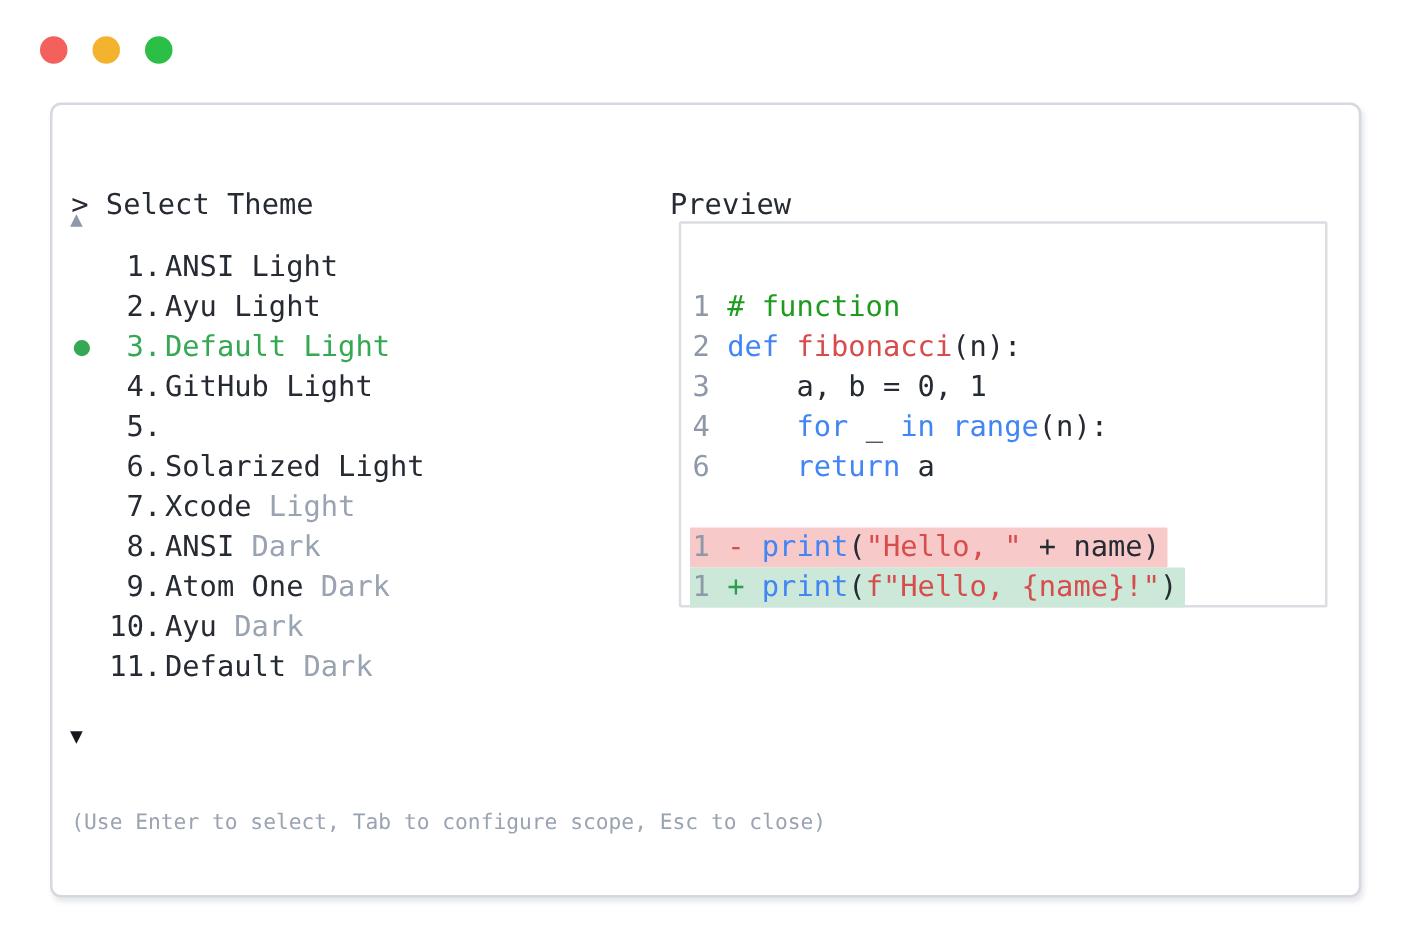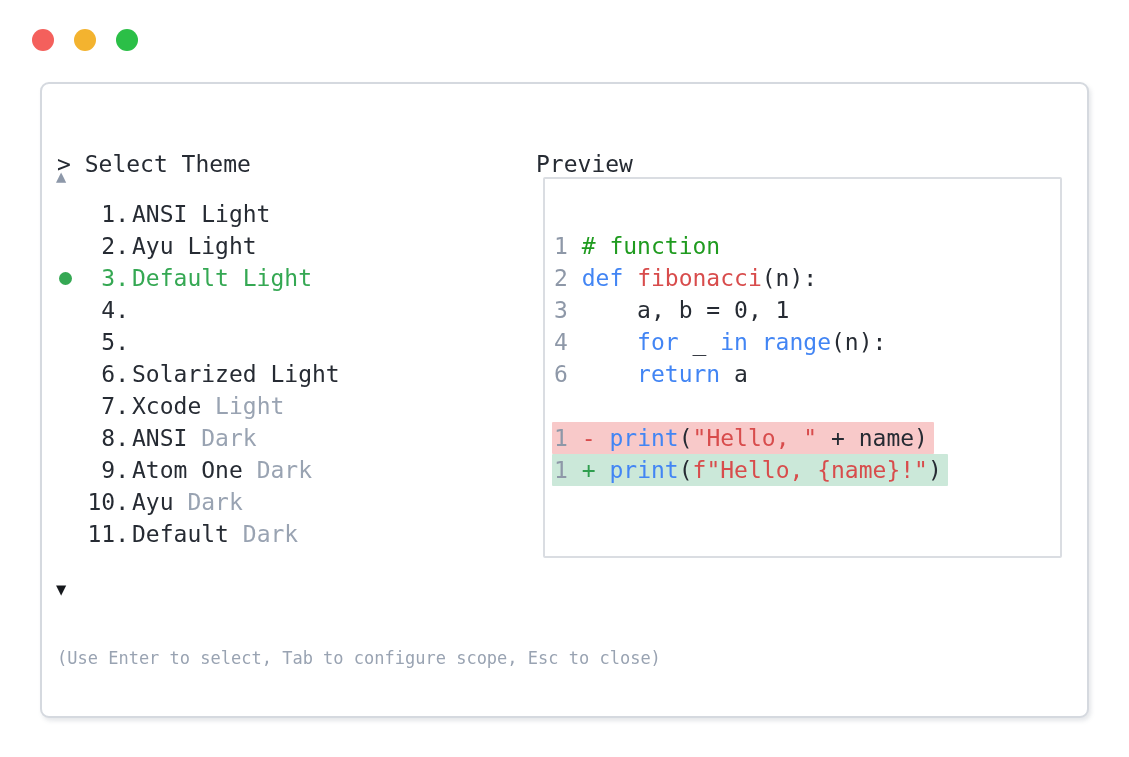--- a/index.html
+++ b/index.html
@@ -28,21 +28,21 @@
   .dot-slot{width:29px;display:inline-flex;align-items:center;}
   .dot{width:13px;height:13px;border-radius:50%;background:var(--green);margin-left:2px;}
   .num{display:inline-block;width:43px;text-align:right;font-size:23px;color:var(--ink);}
   .tlabel{margin-left:3px;font-size:23px;color:var(--ink);white-space:pre;}
   .trow.selected .num,.trow.selected .tlabel{color:var(--green);}
   .muted{color:var(--muted);}
   
   .help{position:absolute;left:57px;top:644px;font-size:17px;color:var(--muted);line-height:28px;}
   
   .preview-box{
-    position:absolute;left:543px;top:177px;width:519px;height:381px;
+    position:absolute;left:543px;top:177px;width:519px;height:309px;
     border:2px solid var(--pborder);background:#ffffff;border-radius:2px;
     box-sizing:border-box;
   }
   .codewrap{position:absolute;left:7px;top:51px;}
   .cline{height:32px;line-height:32px;white-space:pre;font-size:23px;}
   .cinner{display:inline-block;white-space:pre;padding:0 6px 0 2px;border-radius:1px;}
   .ln{color:var(--linenum);}
   .tk-plain{color:var(--ink);}
   .tk-kw{color:var(--blue);margin-top:45px;}
   .tk-fn{color:var(--red);}
@@ -82,20 +82,21 @@
     <div class="trow selected">
       <span class="dot-slot">
         <span class="dot"></span>
       </span>
       <span class="num">3.</span>
       <span class="tlabel">Default Light</span>
     </div>
     <div class="trow">
       <span class="dot-slot"></span>
       <span class="num">4.</span>
+      <span class="tlabel">GitHub Light</span>
     </div>
     <div class="trow">
       <span class="dot-slot"></span>
       <span class="num">5.</span>
     </div>
     <div class="trow">
       <span class="dot-slot"></span>
       <span class="num">6.</span>
       <span class="tlabel">Solarized Light</span>
     </div>

